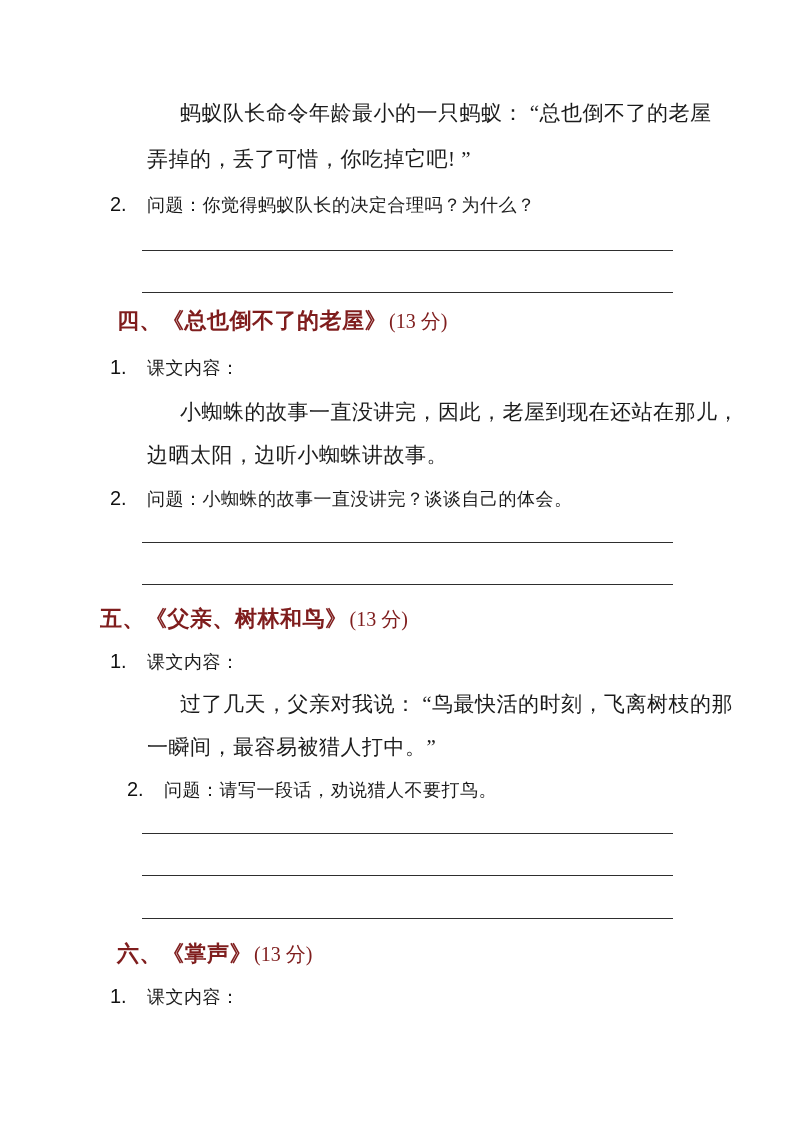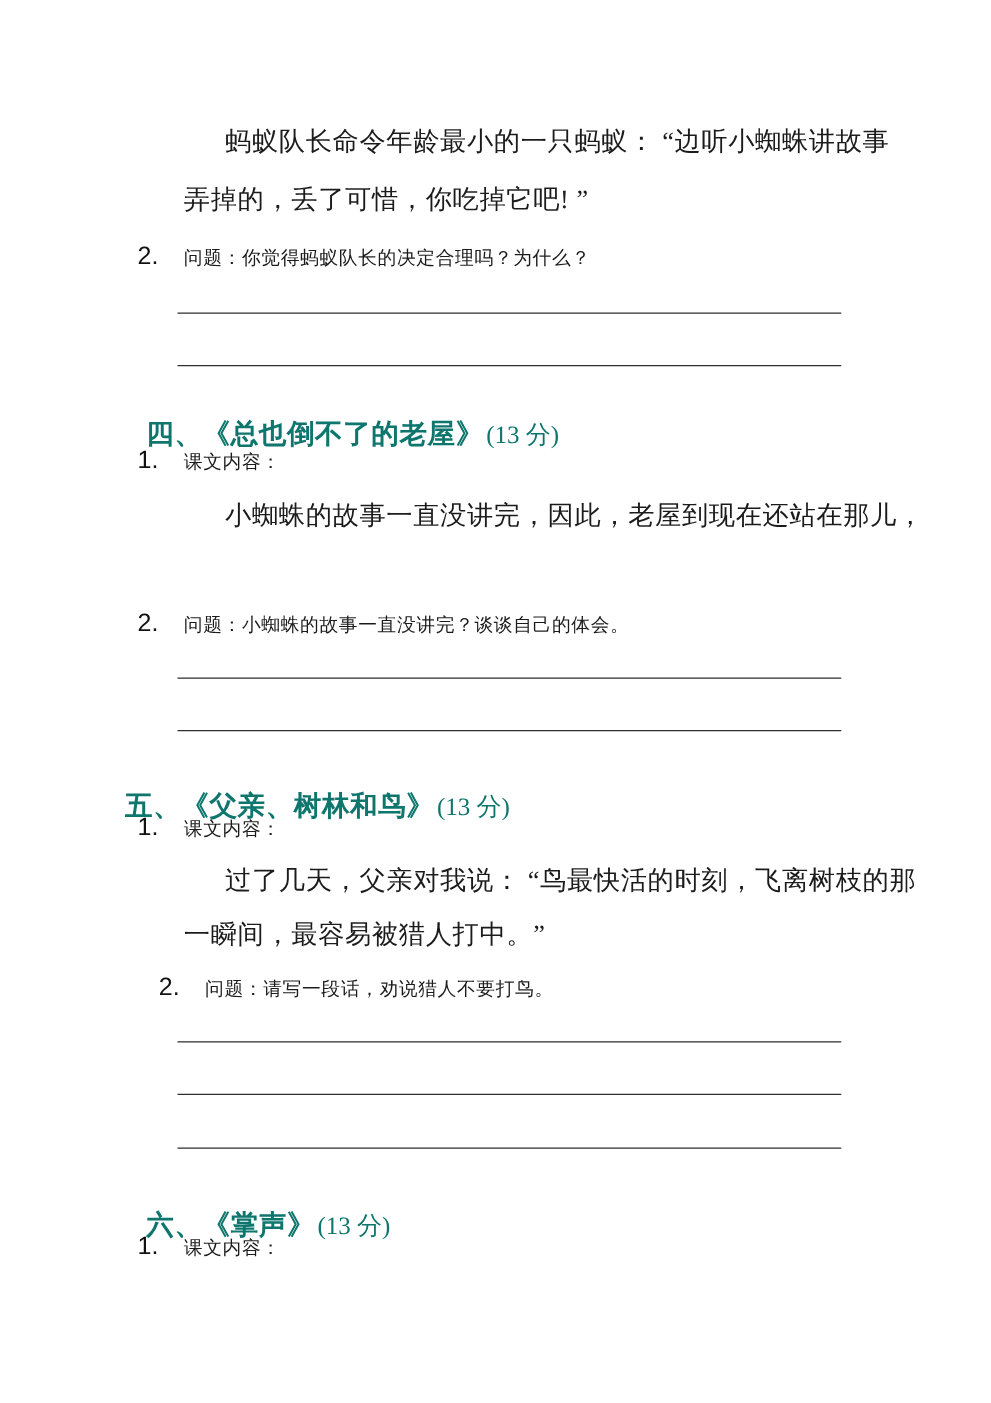--- a/index.html
+++ b/index.html
@@ -32,31 +32,30 @@
     font-size: 21px;
   }
   .list-num {
     display: inline-block;
     width: 37px;
     font-family: "Liberation Sans", sans-serif;
     font-size: 20px;
     color: #111;
   }
   .list-text {
-    font-size: 15px;
+    font-size: 18px;
     letter-spacing: 0.5px;
   }
   
   .heading {
     font-size: 22px;
     font-weight: bold;
     font-family: "Liberation Sans", sans-serif;
     letter-spacing: 0.5px;
-    color: #0f766e;
-    margin-top: 26px;
+    color: #7f1d1d;
   }
   .heading .score {
     font-weight: normal;
     font-family: "Liberation Serif", serif;
     font-size: 20px;
     letter-spacing: 0px;
     margin-left: 2px;
   }
   
   .ans-line {
@@ -65,39 +64,40 @@
     width: 531px;
     height: 0;
     border-top: 1.5px solid #2e2e2e;
   }
 </style>
 </head>
 <body>
 
 <div class="page">
 
-  <div class="abs passage" style="left:180px; top:100px;">蚂蚁队长命令年龄最小的一只蚂蚁： “边听小蜘蛛讲故事</div>
+  <div class="abs passage" style="left:180px; top:100px;">蚂蚁队长命令年龄最小的一只蚂蚁： “总也倒不了的老屋</div>
   <div class="abs passage" style="left:147px; top:146px;">弄掉的，丢了可惜，你吃掉它吧! ”</div>
 
   <div class="abs list-row" style="left:110px; top:191px;">
     <span class="list-num">2.</span><span class="list-text">问题：你觉得蚂蚁队长的决定合理吗？为什么？</span>
   </div>
 
   <div class="ans-line" style="top:250px;"></div>
   <div class="ans-line" style="top:292px;"></div>
 
   <div class="abs heading" style="left:117px; top:308px;">
     <span>四、《总也倒不了的老屋》</span><span class="score">(13 分)</span>
   </div>
 
   <div class="abs list-row" style="left:110px; top:354px;">
     <span class="list-num">1.</span><span class="list-text">课文内容：</span>
   </div>
 
   <div class="abs passage" style="left:180px; top:399px;">小蜘蛛的故事一直没讲完，因此，老屋到现在还站在那儿，</div>
+  <div class="abs passage" style="left:147px; top:442px;">边晒太阳，边听小蜘蛛讲故事。</div>
 
   <div class="abs list-row" style="left:110px; top:485px;">
     <span class="list-num">2.</span><span class="list-text">问题：小蜘蛛的故事一直没讲完？谈谈自己的体会。</span>
   </div>
 
   <div class="ans-line" style="top:542px;"></div>
   <div class="ans-line" style="top:584px;"></div>
 
   <div class="abs heading" style="left:100px; top:606px;">
     <span>五、《父亲、树林和鸟》</span><span class="score">(13 分)</span>

